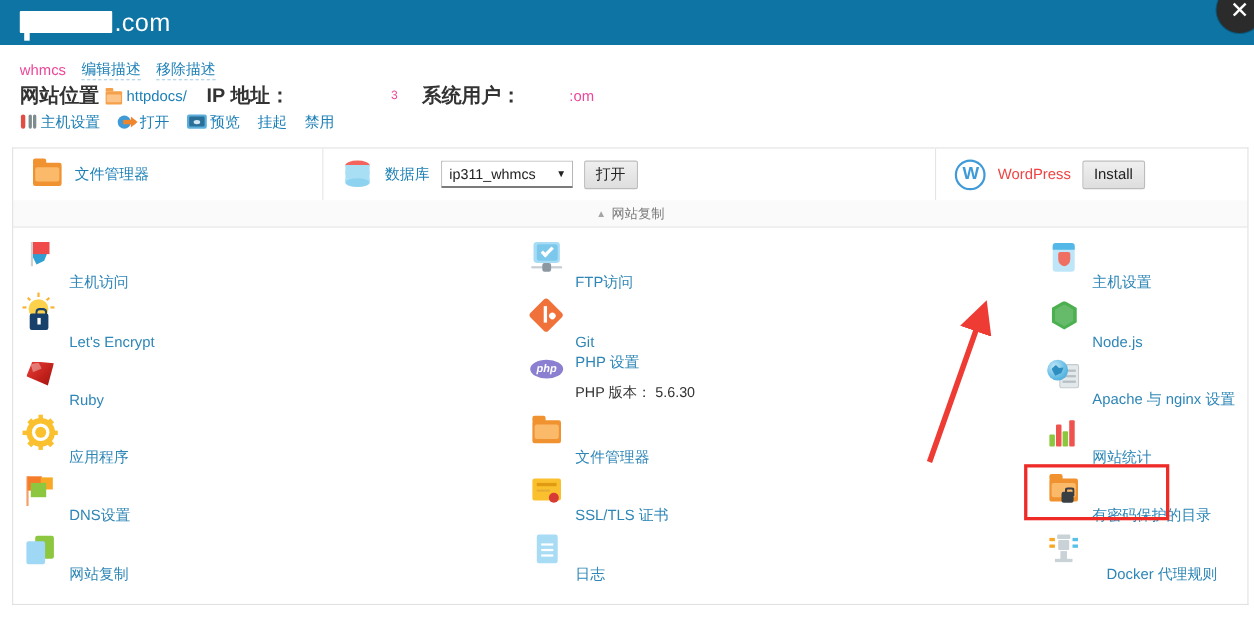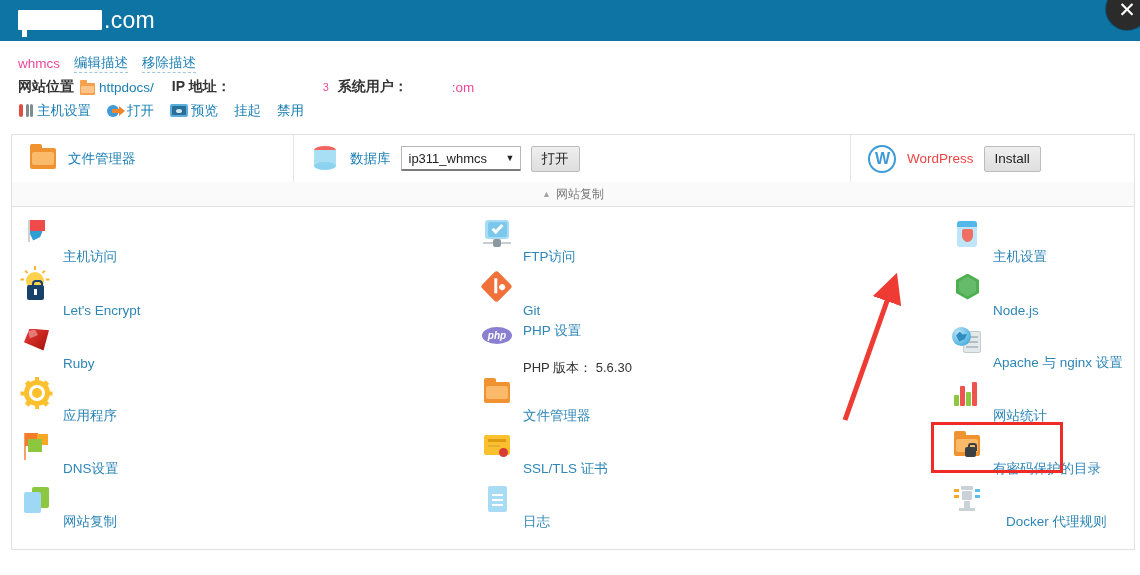--- a/index.html
+++ b/index.html
@@ -42,21 +42,21 @@
   .info {
     position:absolute; left:0; top:41px; width:1140px; height:93px;
     background:#ffffff; padding:10px 0 0 18px; font-size:13.5px; color:#333;
   }
   .info-row { display:flex; align-items:center; height:24px; }
   .lbl-dark { color:#ec4899; font-size:13.5px; }
   .dashed-link {
     color:#1b7fb5; border-bottom:1px dashed #9ec7de; cursor:pointer;
     margin-left:14px; font-size:13.5px;
   }
-  .field-label { color:#333; font-weight:bold; font-size:14px; }
+  .field-label { color:#333; font-weight:bold; font-size:18px; }
   .blue-link { color:#1b7fb5; cursor:pointer; text-decoration:none; font-size:13.5px;}
   .redact { display:inline-block; height:13px; background:#ffffff; }
   .ip-redact{ width:92px; border:0; }
   .user-redact{ width:44px; }
   .mini-folder {
     display:inline-block; width:15px; height:12px; margin:0 4px 0 6px;
     background:#f5a04a; border-radius:1px; position:relative; top:2px;
   }
   .mini-folder::before{
     content:""; position:absolute; left:0; top:-3px; width:7px;height:3px;
@@ -112,21 +112,21 @@
     background:#ffffff; border:1px solid #e2e2e2; border-top:none;
   }
   .gcol{ position:absolute; top:0; }
   .gcol.col1{ left:10px; }
   .gcol.col2{ left:470px; }
   .gcol.col3{ left:920px; }
   .gitem{
     display:flex; align-items:center; gap:11px; height:53px; cursor:pointer;
   }
   .gitem .txt{ color:#2e86b6; font-size:13.5px; white-space:nowrap;margin-top:47px; }
-  .gitem .txt.sub{ display:block; color:#333; font-size:13px; margin-top:20px;text-align:center; }
+  .gitem .txt.sub{ display:block; color:#333; font-size:13px; margin-top:10px;text-align:center; }
   .ic{ width:30px; height:30px; position:relative; flex:none; }
 
   
   .hl-box{
     position:absolute; left:919px; top:215px; width:132px; height:51px;
     border:3px solid #ef2b28; pointer-events:none;
   }
 
   
   .anno{
@@ -252,21 +252,21 @@
       <span class="dashed-link">移除描述</span>
     </div>
 
     <div class="info-row">
       <span class="field-label">网站位置</span>
       <span class="mini-folder"></span>
       <span class="blue-link">httpdocs/</span>
       <span class="field-label" style="margin-left:18px;text-align:right;">IP 地址：</span>
       <span class="redact ip-redact"></span>
       <span class="lbl-dark" style="font-size:11px;">3</span>
-      <span class="field-label" style="margin-left:9px;font-family:Liberation Serif, serif;">系统用户：</span>
+      <span class="field-label" style="margin-left:22px;font-family:Liberation Serif, serif;">系统用户：</span>
       <span class="redact user-redact"></span>
       <span class="lbl-dark">:om</span>
     </div>
 
     <div class="tool-row">
       <span class="tool-item">
         <span style="position:relative;display:inline-block;width:16px;height:16px;">
           <span style="position:absolute;left:1px;top:1px;width:4px;height:13px;background:#e14d43;border-radius:2px;"></span>
           <span style="position:absolute;left:8px;top:1px;width:3px;height:13px;background:#7f8c8d;border-radius:2px;"></span>
           <span style="position:absolute;left:12px;top:1px;width:3px;height:13px;background:#7f8c8d;border-radius:2px;"></span>

